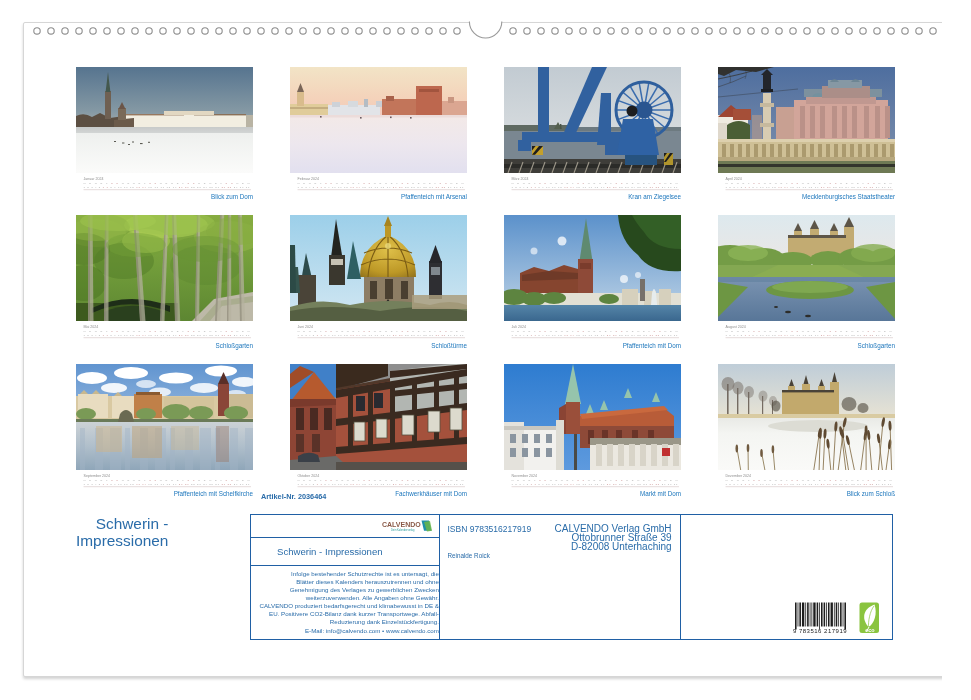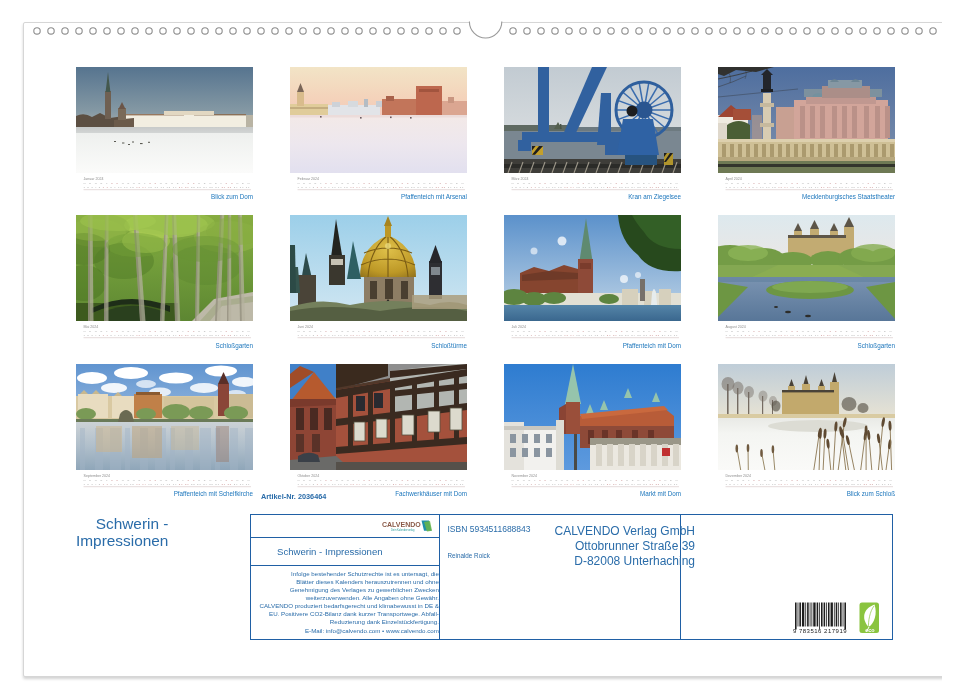--- a/index.html
+++ b/index.html
@@ -848,22 +848,22 @@
     </svg>
 <div id="title">Schwerin -<br>Impressionen</div>
 <div class="bx" style="left:250.3px; top:514px; width:643.2px; height:126.2px;"></div>
 <div class="bx" style="left:250.3px; top:514px; width:190px; height:126.2px;"></div>
 <div class="bx" style="left:250.3px; top:514px; width:190px; height:23.6px;"></div>
 <div class="bx" style="left:250.3px; top:514px; width:190px; height:52.3px;"></div>
 <div class="bx" style="left:250.3px; top:514px; width:431px; height:126.2px;"></div>
 <div class="t" style="left:261px; top:492px; font-size:7.3px;font-weight:bold;">Artikel-Nr. 2036464</div>
 <div class="t" style="left:277px; top:545.5px; font-size:9.6px;">Schwerin - Impressionen</div>
 <div class="t" style="left:259.5px; top:569.5px; font-size:6.2px; line-height:8.15px;">Infolge bestehender Schutzrechte ist es untersagt, die<br>Blätter dieses Kalenders herauszutrennen und ohne<br>Genehmigung des Verlages zu gewerblichen Zwecken<br>weiterzuverwenden. Alle Angaben ohne Gewähr.<br>CALVENDO produziert bedarfsgerecht und klimabewusst in DE &amp;<br>EU. Positivere CO2-Bilanz dank kurzer Transportwege. Abfall-<br>Reduzierung dank Einzelstückfertigung.<br>E-Mail: info@calvendo.com • www.calvendo.com</div>
-<div class="t" style="left:447.5px; top:523.5px; font-size:8.5px;">ISBN 5934511688843</div>
-<div class="t" style="left:554.5px; top:523.5px; font-size:12px; line-height:15px;">CALVENDO Verlag GmbH<br>Ottobrunner Straße 39<br>D-82008 Unterhaching</div>
+<div class="t" style="left:447.5px; top:523.5px; font-size:8.5px;">ISBN 9783516217919</div>
+<div class="t" style="left:554.5px; top:523.5px; font-size:10px; line-height:9px;">CALVENDO Verlag GmbH<br>Ottobrunner Straße 39<br>D-82008 Unterhaching</div>
 <div class="t" style="left:447.5px; top:551.5px; font-size:6.3px;">Reinalde Roick</div>
 <svg style="position:absolute;left:0;top:0" width="971" height="700" viewBox="0 0 971 700">
 <text x="382" y="526.5" font-family="Liberation Sans" font-size="7" font-weight="bold" fill="#8a5a48">CALVENDO</text>
 <text x="391" y="530.5" font-family="Liberation Sans" font-size="2.6" fill="#2a9a9a">Dein Kalenderverlag</text>
 <path d="M421.5,520.5 L429,520.5 L431.5,530.8 L424,530.8 Z" fill="#1f8fa8"></path>
 <path d="M424,522 L430,521 L432,530.8 L427,531.5 Z" fill="#6ab648" opacity="0.85"></path>
 <rect x="795.00" y="602.5" width="1.58" height="27" fill="#1e1e1e"></rect>
       <rect x="797.58" y="602.5" width="0.79" height="24" fill="#1e1e1e"></rect>
       <rect x="799.37" y="602.5" width="1.58" height="24" fill="#1e1e1e"></rect>
       <rect x="801.95" y="602.5" width="2.37" height="24" fill="#1e1e1e"></rect>

